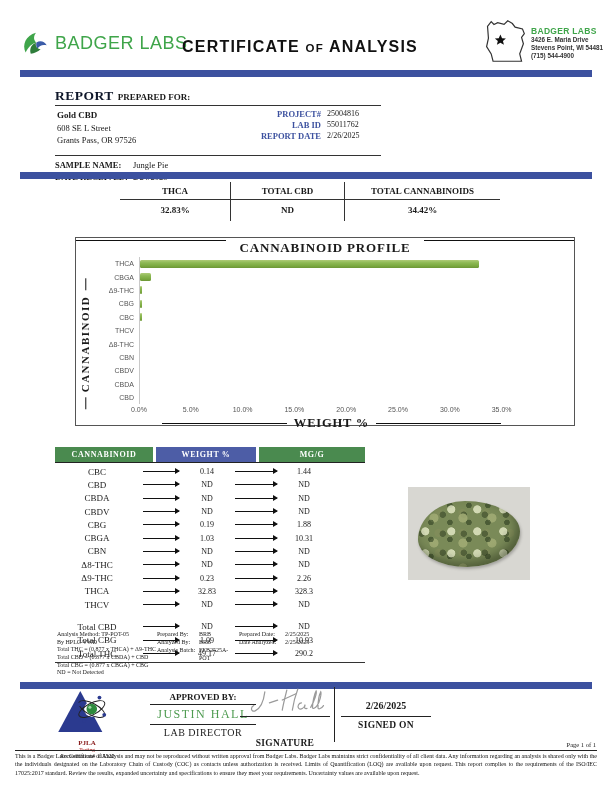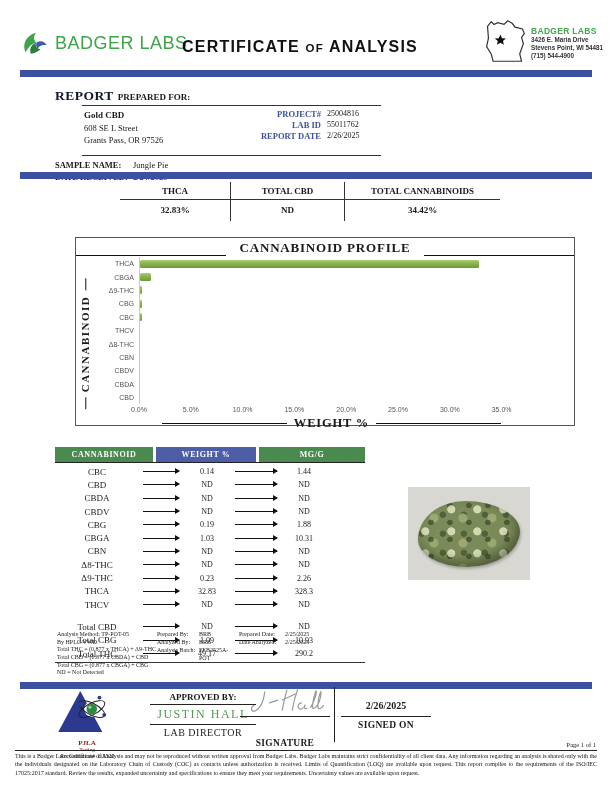--- a/index.html
+++ b/index.html
@@ -20,41 +20,41 @@
   .lab-line{font-size:6.3px;font-weight:700;color:#333;line-height:1.25;}
   .bluebar{position:absolute;left:20px;right:20px;height:7px;background:#3c519f;}
   .bar1{top:70px;} .bar2{top:172px;} .bar3{top:682px;}
 
   
   .report{position:absolute;left:55px;top:86px;width:326px;}
   .rpt-head{font-weight:700;}
   .rpt{color:#0f172a;font-size:13.5px;letter-spacing:.5px;}
   .rpt2{font-size:9px;margin-left:4px;}
   .client-table{border-top:1.2px solid #333;border-bottom:1.2px solid #333;
-                display:flex;justify-content:space-between;padding:3px 2px 8px 2px;margin-top:1px;margin-left:27px;}
+                display:flex;justify-content:space-between;padding:3px 2px 8px 2px;margin-top:1px;}
   .client{font-size:8.5px;line-height:1.45;}
   .client-name{font-weight:700;font-size:9px;}
   .meta{display:grid;grid-template-columns:auto 52px;column-gap:6px;align-content:start;row-gap:1px;}
   .meta-label{color:#3c519f;font-weight:700;font-size:8.5px;text-align:right;}
   .meta-value{font-size:8px;}
   .samples{margin-top:4px;}
   .sample-row{display:flex;font-size:8.5px;line-height:1.4;}
   .sample-label{font-weight:700;width:78px;}
 
   
   .summary{position:absolute;left:120px;top:182px;display:grid;grid-template-columns:110px 115px 155px;}
   .sum-col{text-align:center;}
   .sum-col.mid{border-left:1px solid #333;border-right:1px solid #333;}
   .sum-label{font-weight:700;font-size:9px;padding:4px 0 3px;border-bottom:1px solid #333;}
   .sum-value{font-weight:700;font-size:9px;padding:5px 0 6px;}
 
   
   .chartbox{position:absolute;left:75px;top:237px;width:500px;height:189px;
             border:1px solid #555;box-sizing:border-box;}
-  .chart-title-row{display:flex;align-items:flex-end;gap:14px;margin:2px 0 0;}
+  .chart-title-row{display:flex;align-items:flex-start;gap:14px;margin:2px 0 0;}
   .tline{flex:1;height:1px;background:#111;}
   .chart-title{font-weight:700;font-size:13px;letter-spacing:.8px;}
   .chart-main{display:flex;margin-top:1px;}
   .ylabel-col{width:18px;display:flex;align-items:center;justify-content:center;}
   .ylabel-inner{transform:rotate(-90deg);white-space:nowrap;display:flex;align-items:center;gap:5px;
                 font-weight:700;font-size:11px;letter-spacing:1.5px;}
   .yline{width:12px;height:1px;background:#111;}
   .plot-col{flex:1;margin-right:5px;}
   .crow{display:flex;align-items:center;height:13.4px;}
   .clabel{width:40px;text-align:right;padding-right:5px;

